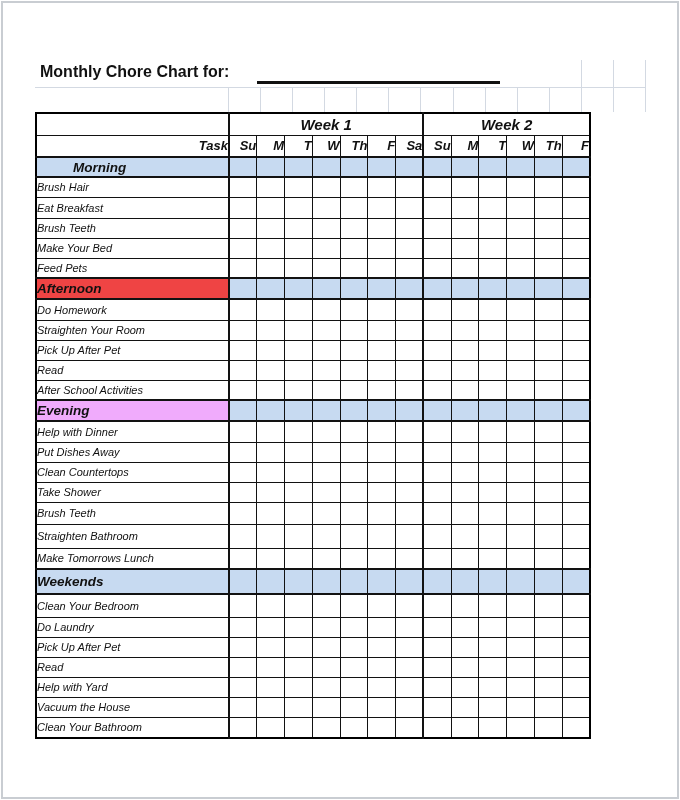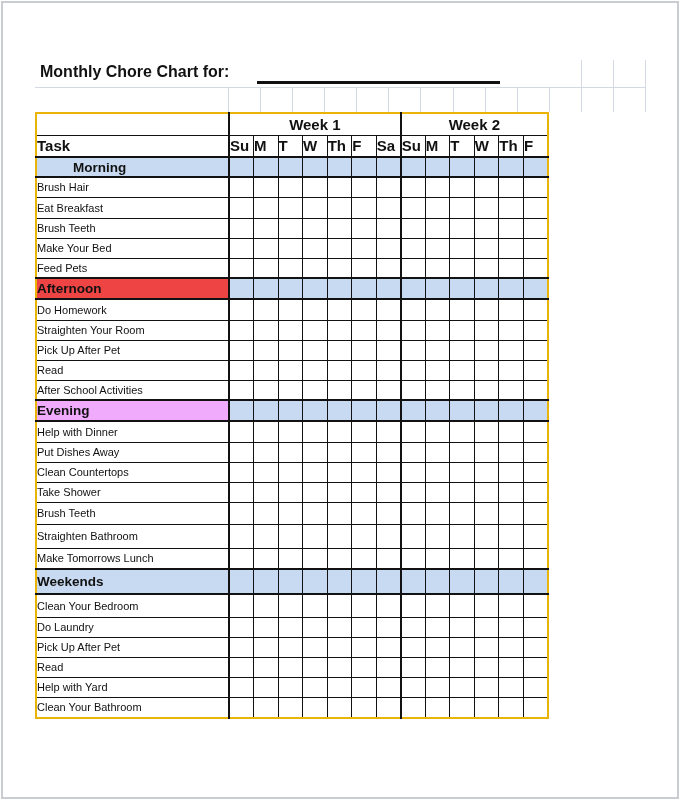--- a/index.html
+++ b/index.html
@@ -16,35 +16,36 @@
     font-size:16px; font-weight:bold; color:#111; white-space:nowrap;
   }
   .name-line {
     position:absolute; left:257px; top:81px; width:243px; height:3px;
     background:#111;
   }
   .grid-h { position:absolute; height:1px; background:#d3d9e2; }
   .grid-v { position:absolute; width:1px;  background:#d3d9e2; }
 
   table.chore {
-    position:absolute; left:35px; top:112px; width:514px;
+    position:absolute; left:35px; top:112px; width:556px;
     border-collapse:collapse; table-layout:fixed;
-    border:2px solid #eab308;
+    border:2px solid #000000;
+    font-style:italic;
   }
   table.chore td {
     border:1px solid #121212; padding:0; color:#111;
     overflow:hidden; vertical-align:middle;
   }
   .thick-l { border-left-width:2px !important; }
   .task-col { border-right-width:2px !important; }
   tr.hdr-week td { border-bottom-width:1px; }
   tr.hdr-day  td { border-bottom-width:2px; }
   tr.section-row td { border-top-width:2px; border-bottom-width:2px; }
   .week-h { font-weight:bold; font-size:15px; text-align:center; }
-  .day-h, .task-h { font-weight:bold; font-size:15px; text-align:left; }
+  .day-h, .task-h { font-weight:bold; font-size:13px; text-align:right; }
   .sec-label { font-weight:bold; font-size:13.5px; text-align:left; padding-left:4px; white-space:nowrap; }
   .task-label { font-size:11px; text-align:left; padding-left:4px; white-space:nowrap; }
   .valign-bottom { vertical-align:bottom; padding-bottom:1px; }
 </style>
 </head>
 <body>
 
 <div class="page-frame"></div>
 
 <div class="title">Monthly Chore Chart for:</div>
@@ -516,20 +517,36 @@
         <td class="check"></td>
         <td class="check"></td>
         <td class="check"></td>
         <td class="check thick-l"></td>
         <td class="check"></td>
         <td class="check"></td>
         <td class="check"></td>
         <td class="check"></td>
         <td class="check"></td>
       </tr>
+      <tr class="task-row" style="height: 20px;">
+        <td class="task-label task-col">Vacuum the House</td>
+        <td class="check thick-l"></td>
+        <td class="check"></td>
+        <td class="check"></td>
+        <td class="check"></td>
+        <td class="check"></td>
+        <td class="check"></td>
+        <td class="check"></td>
+        <td class="check thick-l"></td>
+        <td class="check"></td>
+        <td class="check"></td>
+        <td class="check"></td>
+        <td class="check"></td>
+        <td class="check"></td>
+      </tr>
       <tr class="task-row" style="height: 21px;">
         <td class="task-label task-col">Clean Your Bathroom</td>
         <td class="check thick-l"></td>
         <td class="check"></td>
         <td class="check"></td>
         <td class="check"></td>
         <td class="check"></td>
         <td class="check"></td>
         <td class="check"></td>
         <td class="check thick-l"></td>

